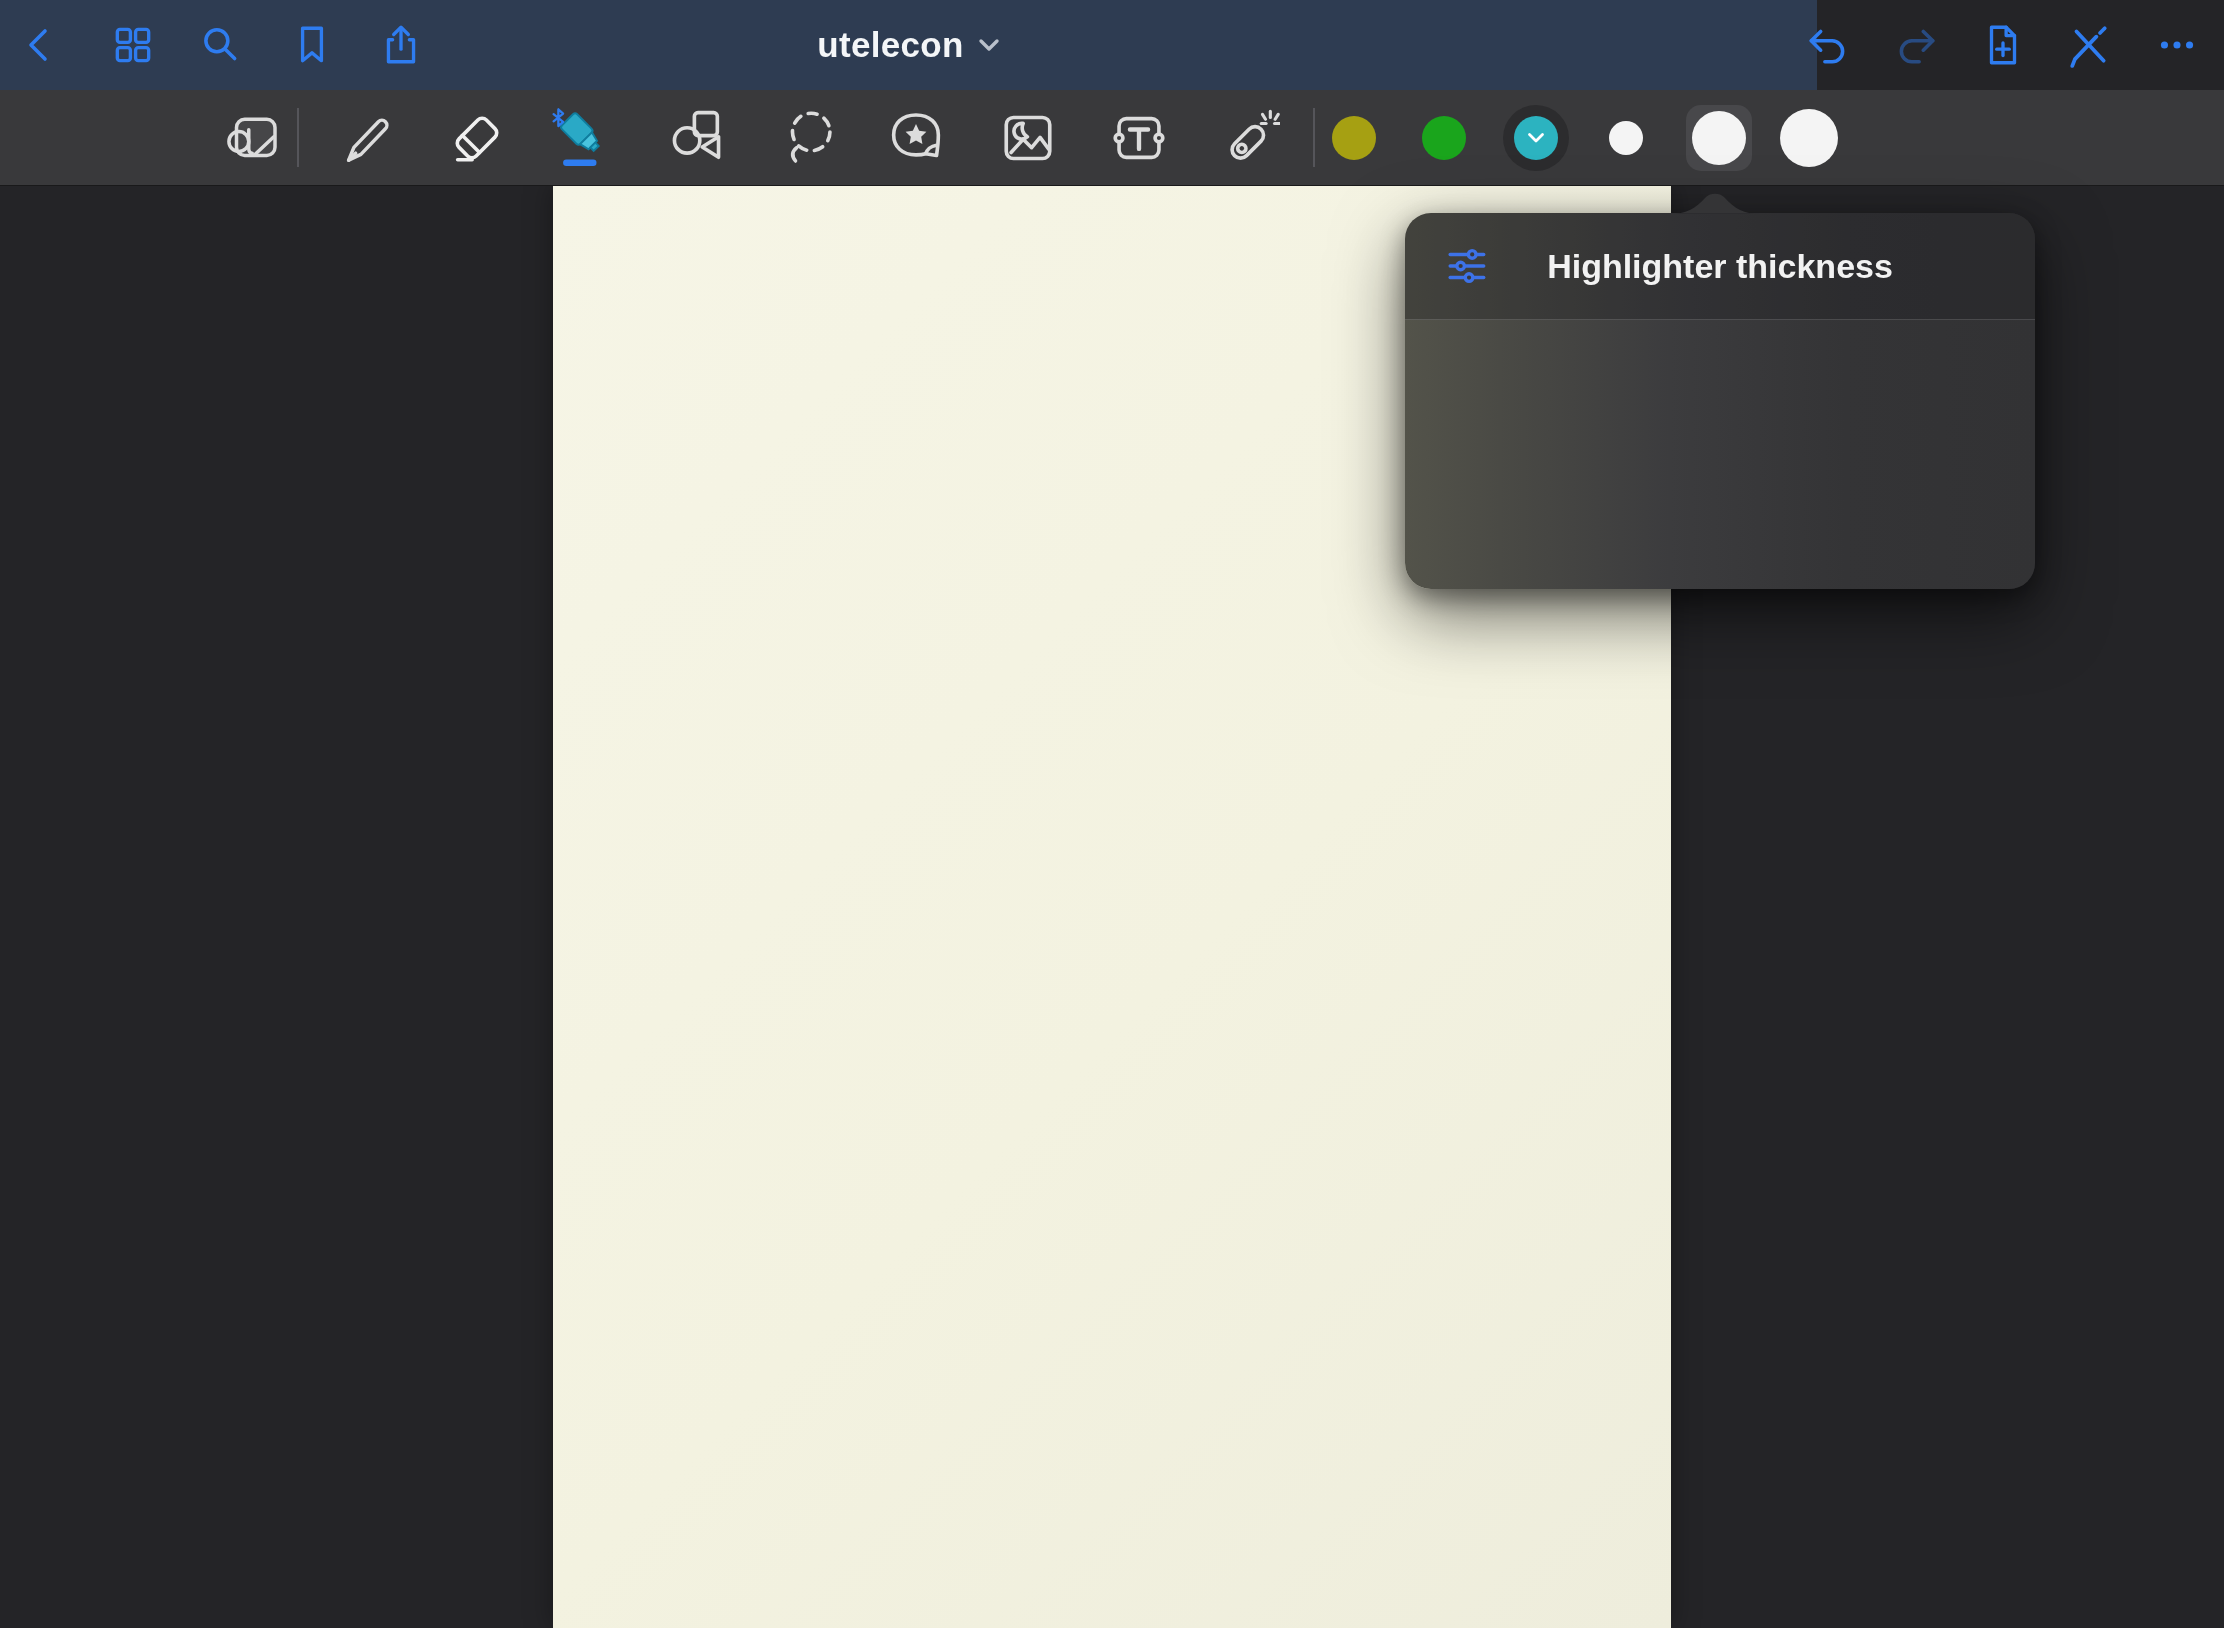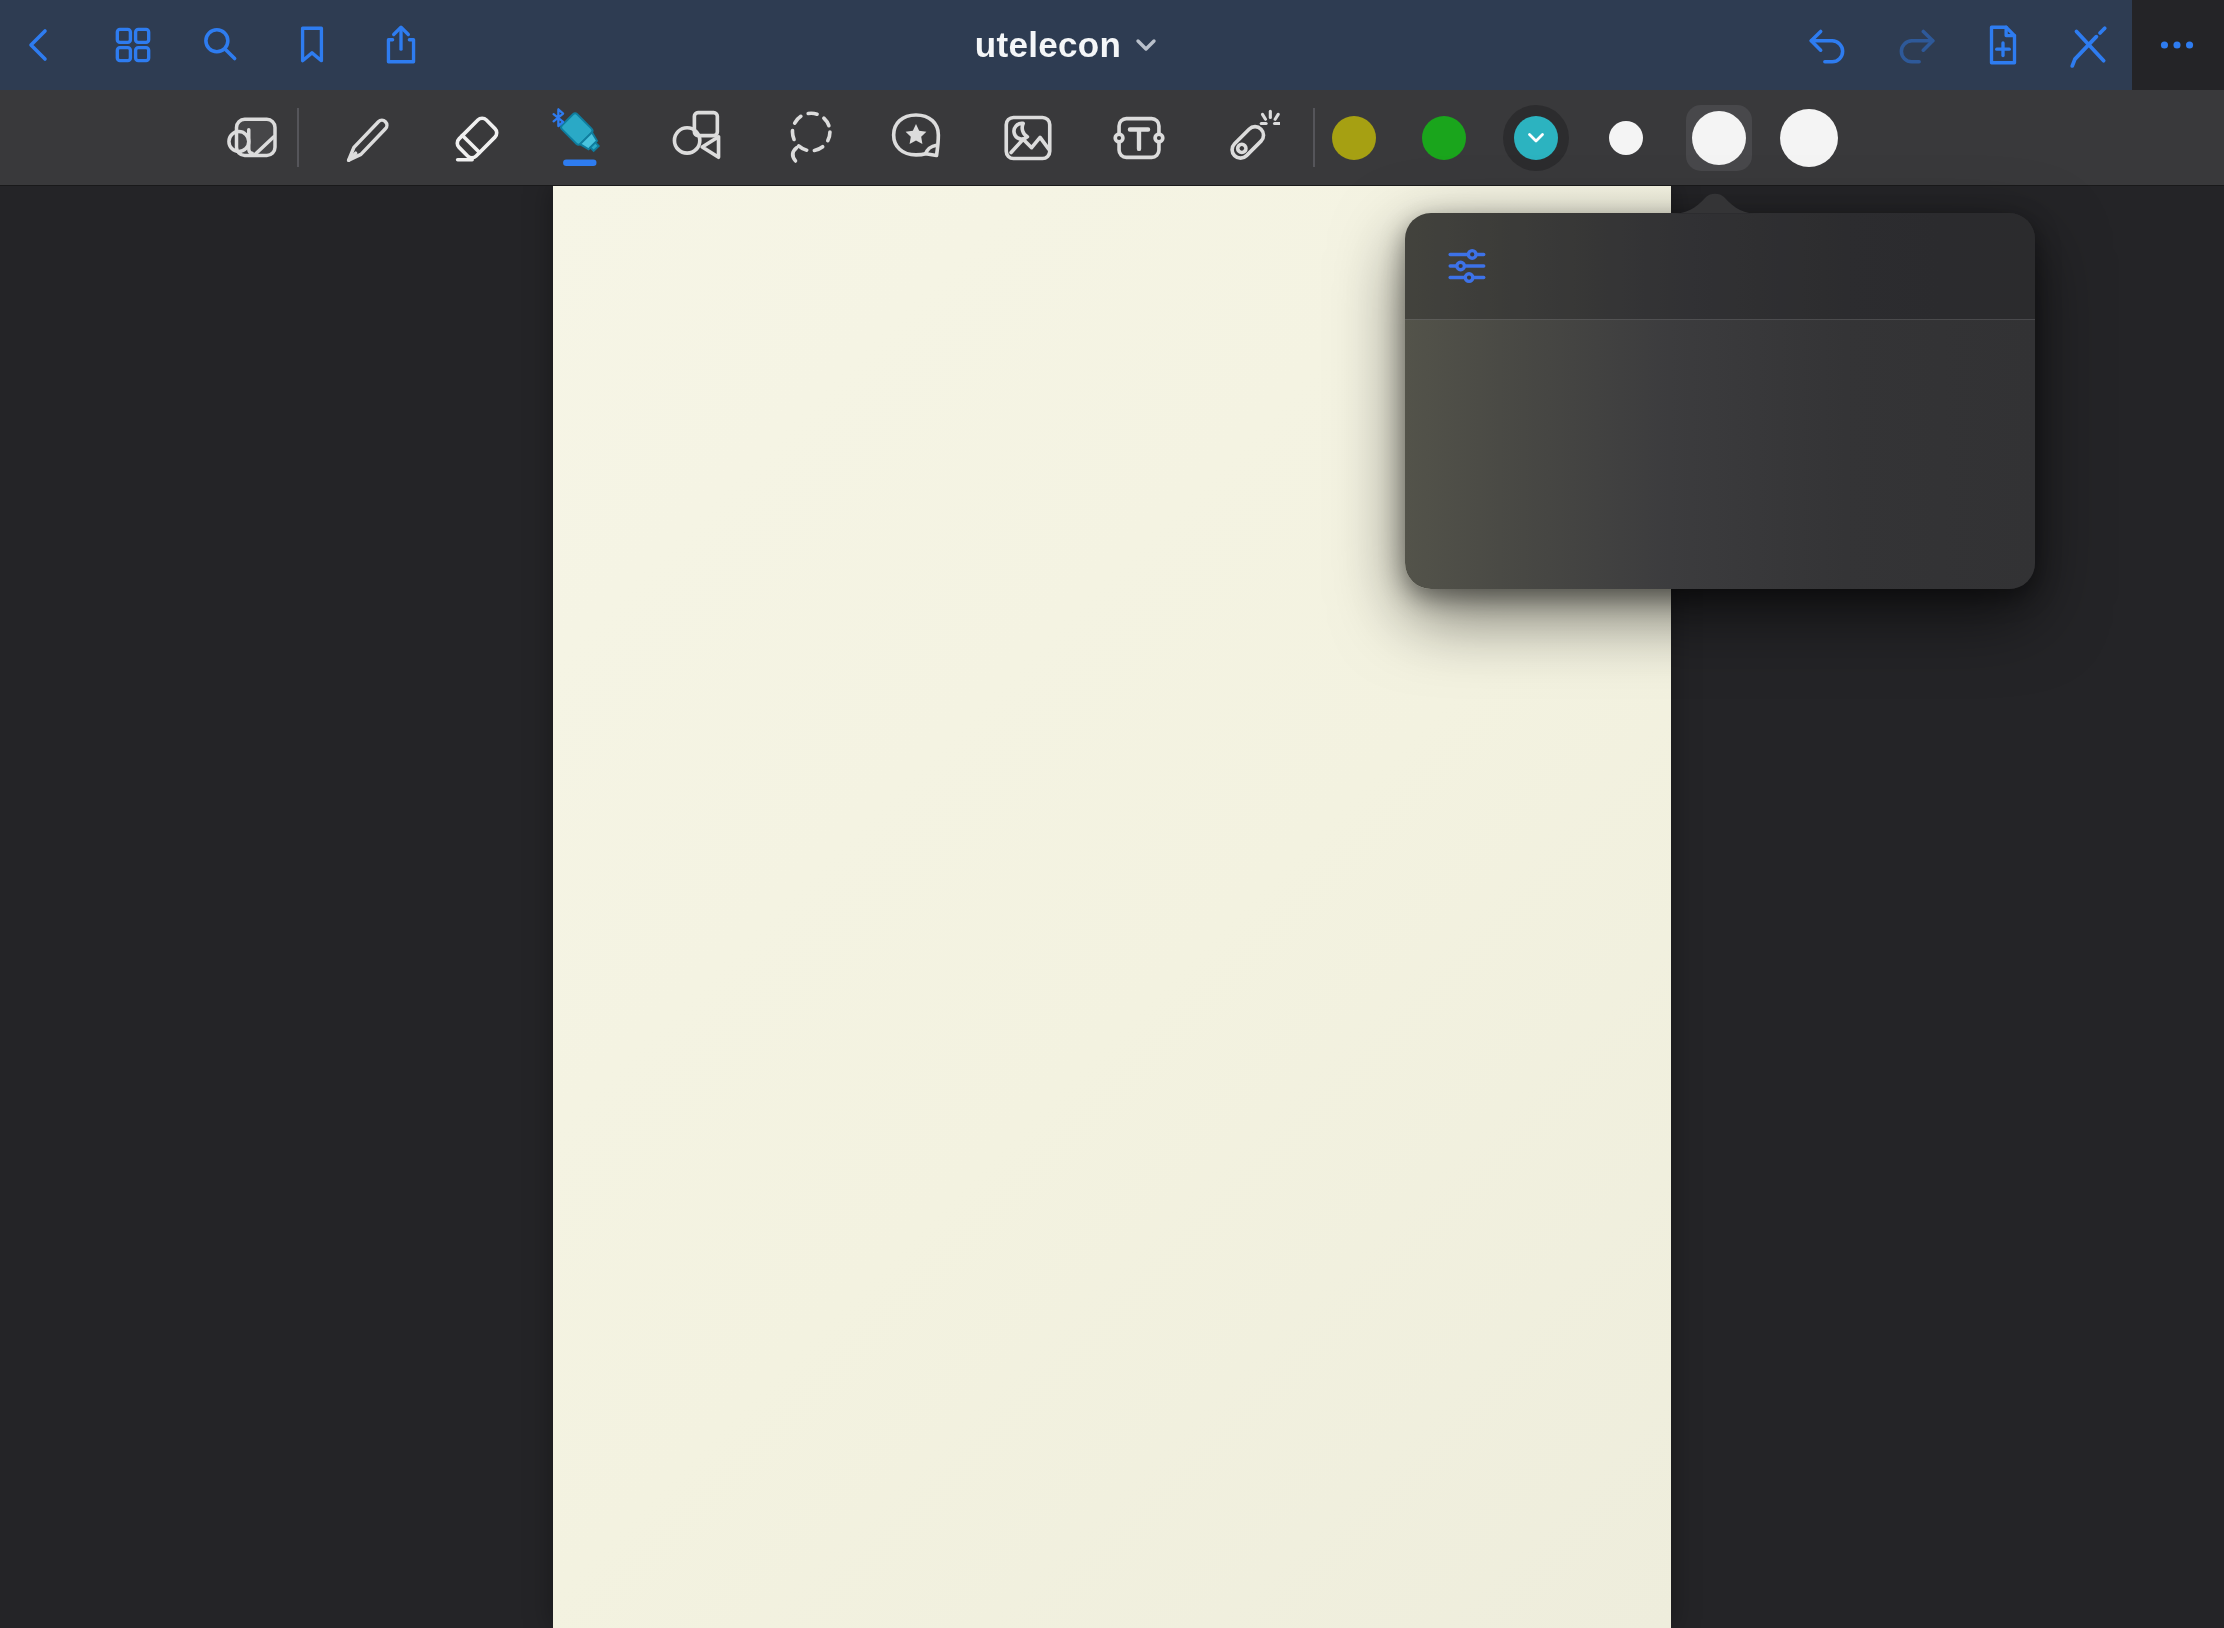--- a/index.html
+++ b/index.html
@@ -1,20 +1,20 @@
 <!DOCTYPE html>
 <html><head>
 <meta charset="utf-8">
 <style>
   html,body{margin:0;padding:0;background:#111;}
   .screen{position:relative;width:2224px;height:1628px;overflow:hidden;
           background:#242427;font-family:"Liberation Sans","DejaVu Sans",sans-serif;
           -webkit-font-smoothing:antialiased;}
   
-  .topbar{position:absolute;left:0;top:0;width:2132px;height:90px;background:#2e3c52;z-index:30;}
+  .topbar{position:absolute;left:0;top:0;width:1817px;height:90px;background:#2e3c52;z-index:30;}
   .tb-item{position:absolute;top:0;height:90px;width:76px;transform:translateX(-50%);
            display:flex;align-items:center;justify-content:center;cursor:pointer;}
   .tb-title{position:absolute;top:0;left:0;width:100%;height:90px;display:flex;
             align-items:center;justify-content:center;gap:14px;pointer-events:none;}
   .tb-title span{color:#f4f6f8;font-size:35px;font-weight:700;letter-spacing:.3px;}
   .dim{opacity:.45;}
   
   .toolbar{position:absolute;left:0;top:90px;width:2224px;height:95px;background:#39393b;
            border-bottom:1px solid rgba(0,0,0,.55);z-index:30;}
   .titem{position:absolute;top:0;height:95px;width:84px;transform:translateX(-50%);
@@ -269,16 +269,17 @@
     </svg>
     <div class="pop-header">
       <svg class="hicon" width="42" height="40" viewBox="0 0 40 36" fill="none" stroke="#3d72e8" stroke-width="3.2" stroke-linecap="round">
         <path d="M3 7 H35"></path>
           <path d="M3 18 H35"></path>
           <path d="M3 29 H35"></path>
         <circle cx="24" cy="7" r="3.6" fill="#38383a"></circle>
           <circle cx="13" cy="18" r="3.6" fill="#38383a"></circle>
           <circle cx="21" cy="29" r="3.6" fill="#38383a"></circle>
       </svg>
+      <div class="pop-title">Highlighter thickness</div>
     </div>
   </div>
 
 </div>
 
 </body></html>

